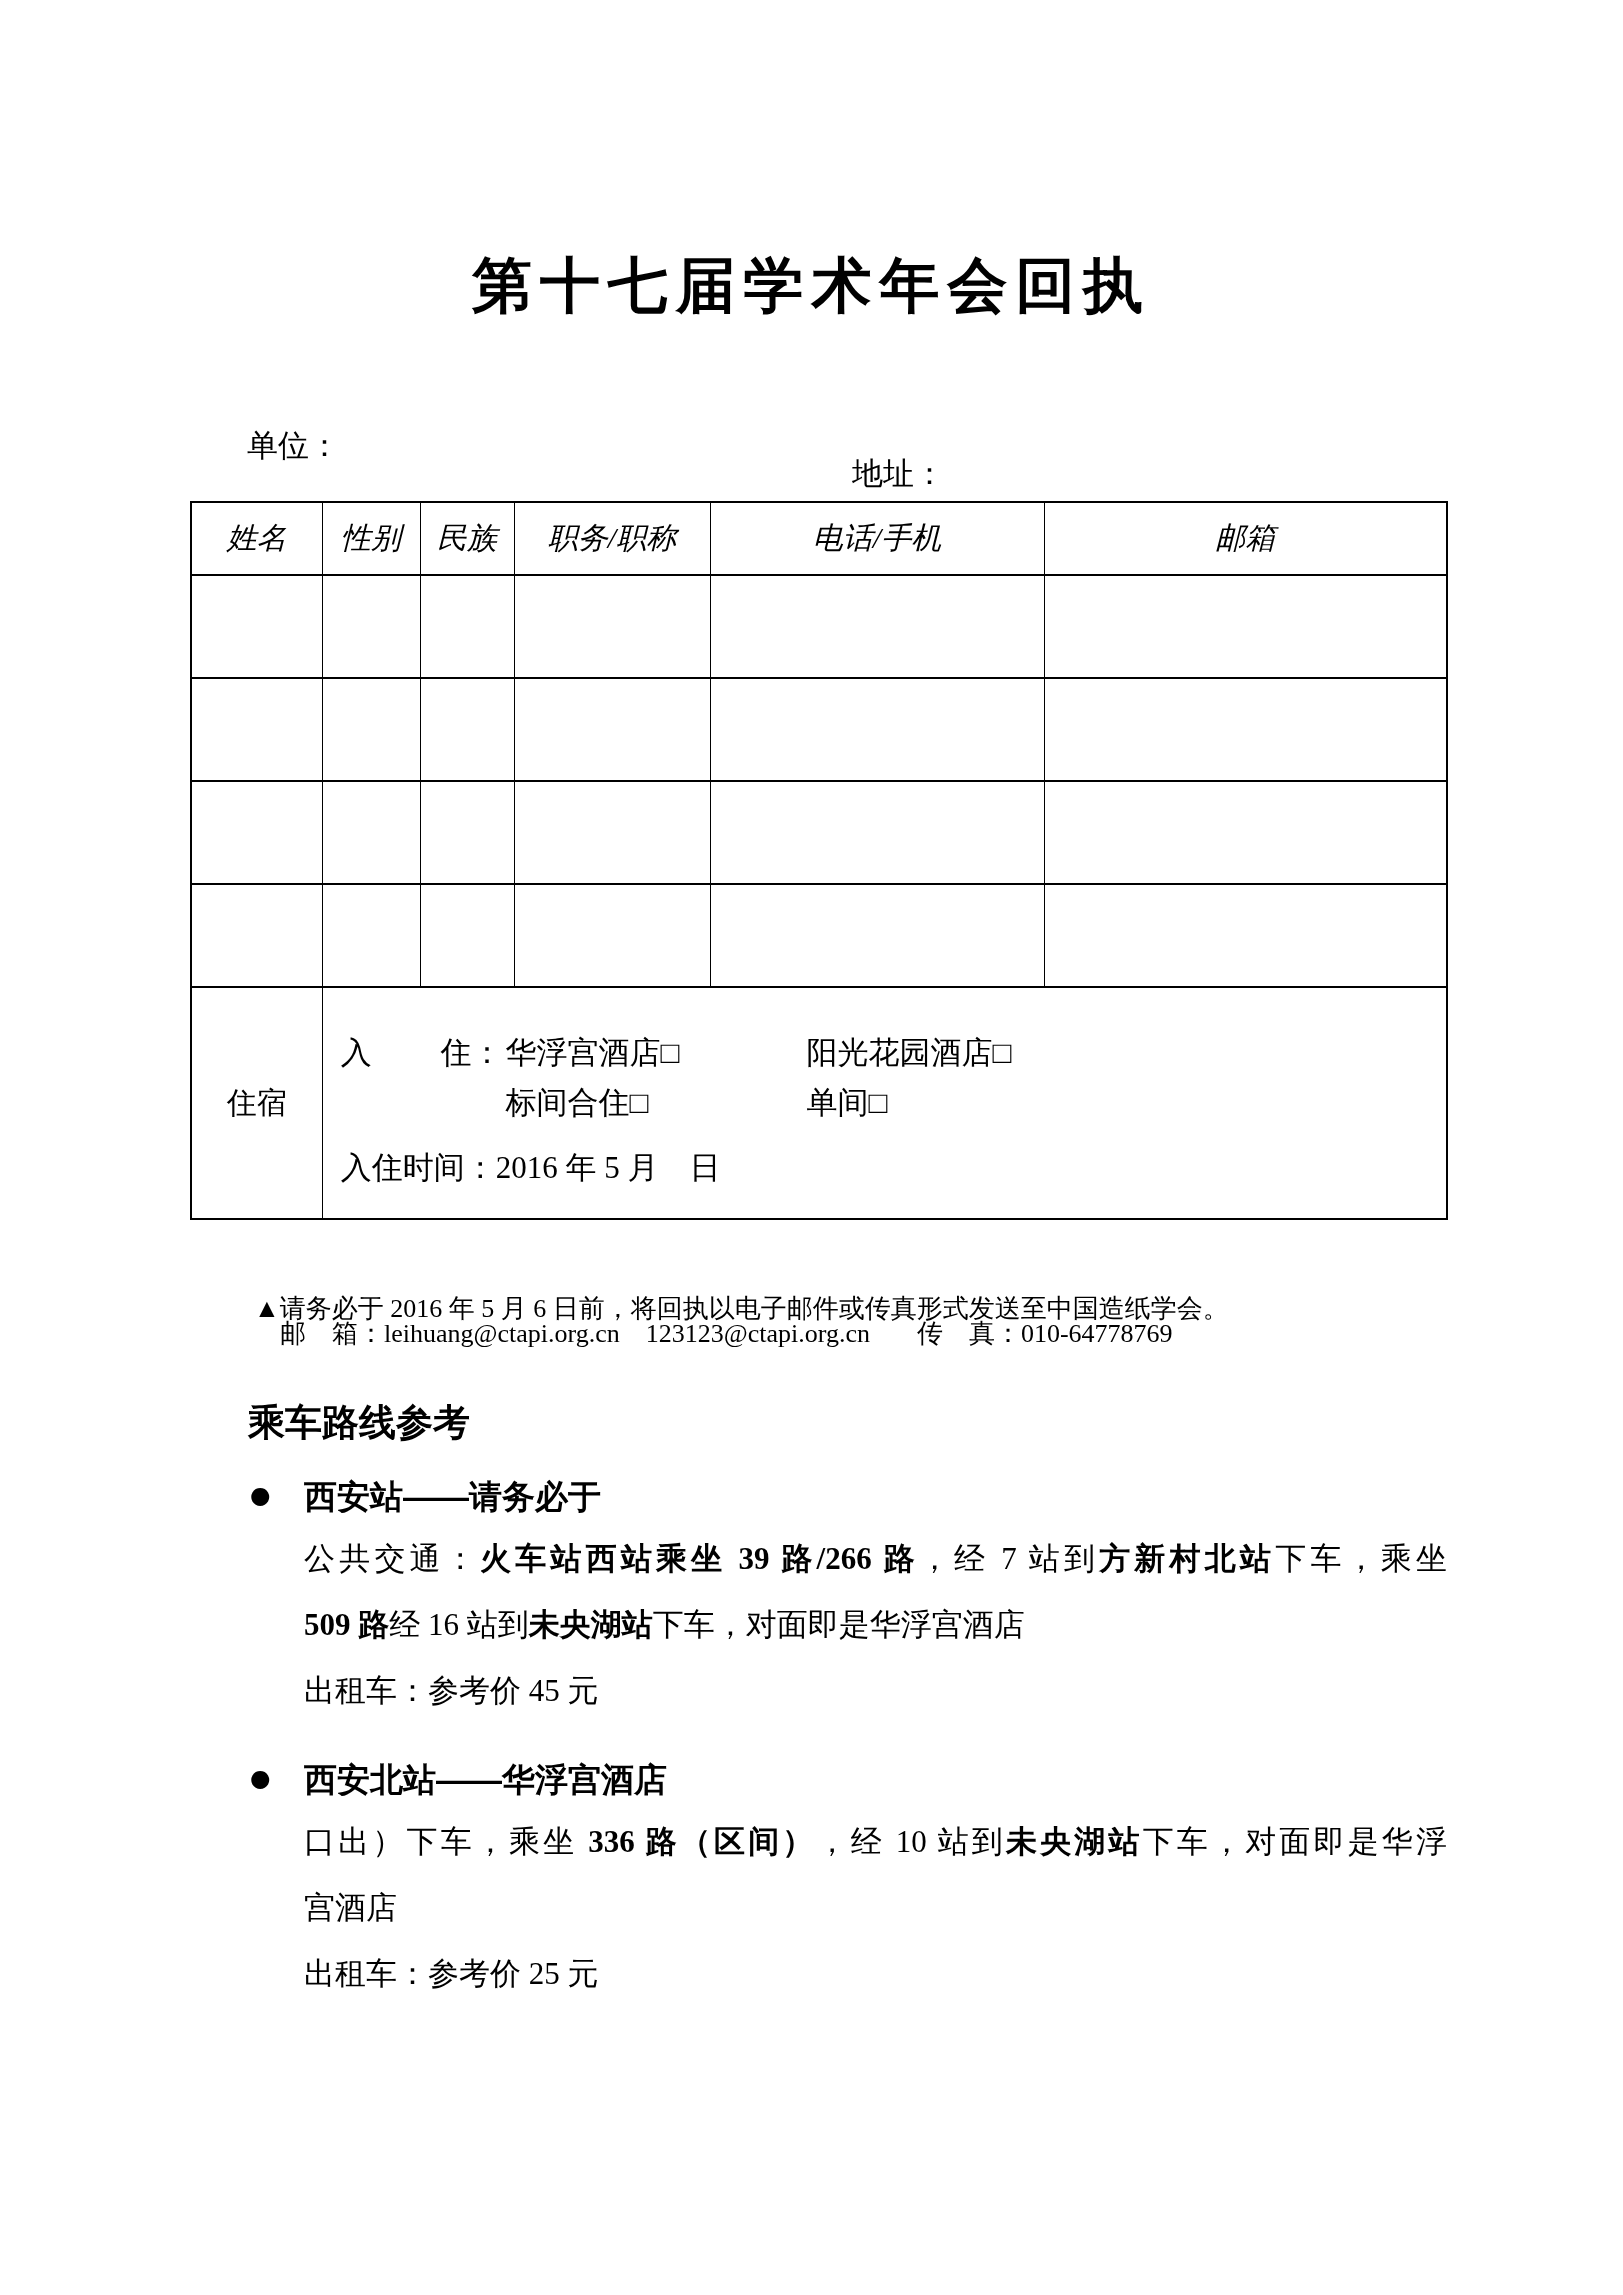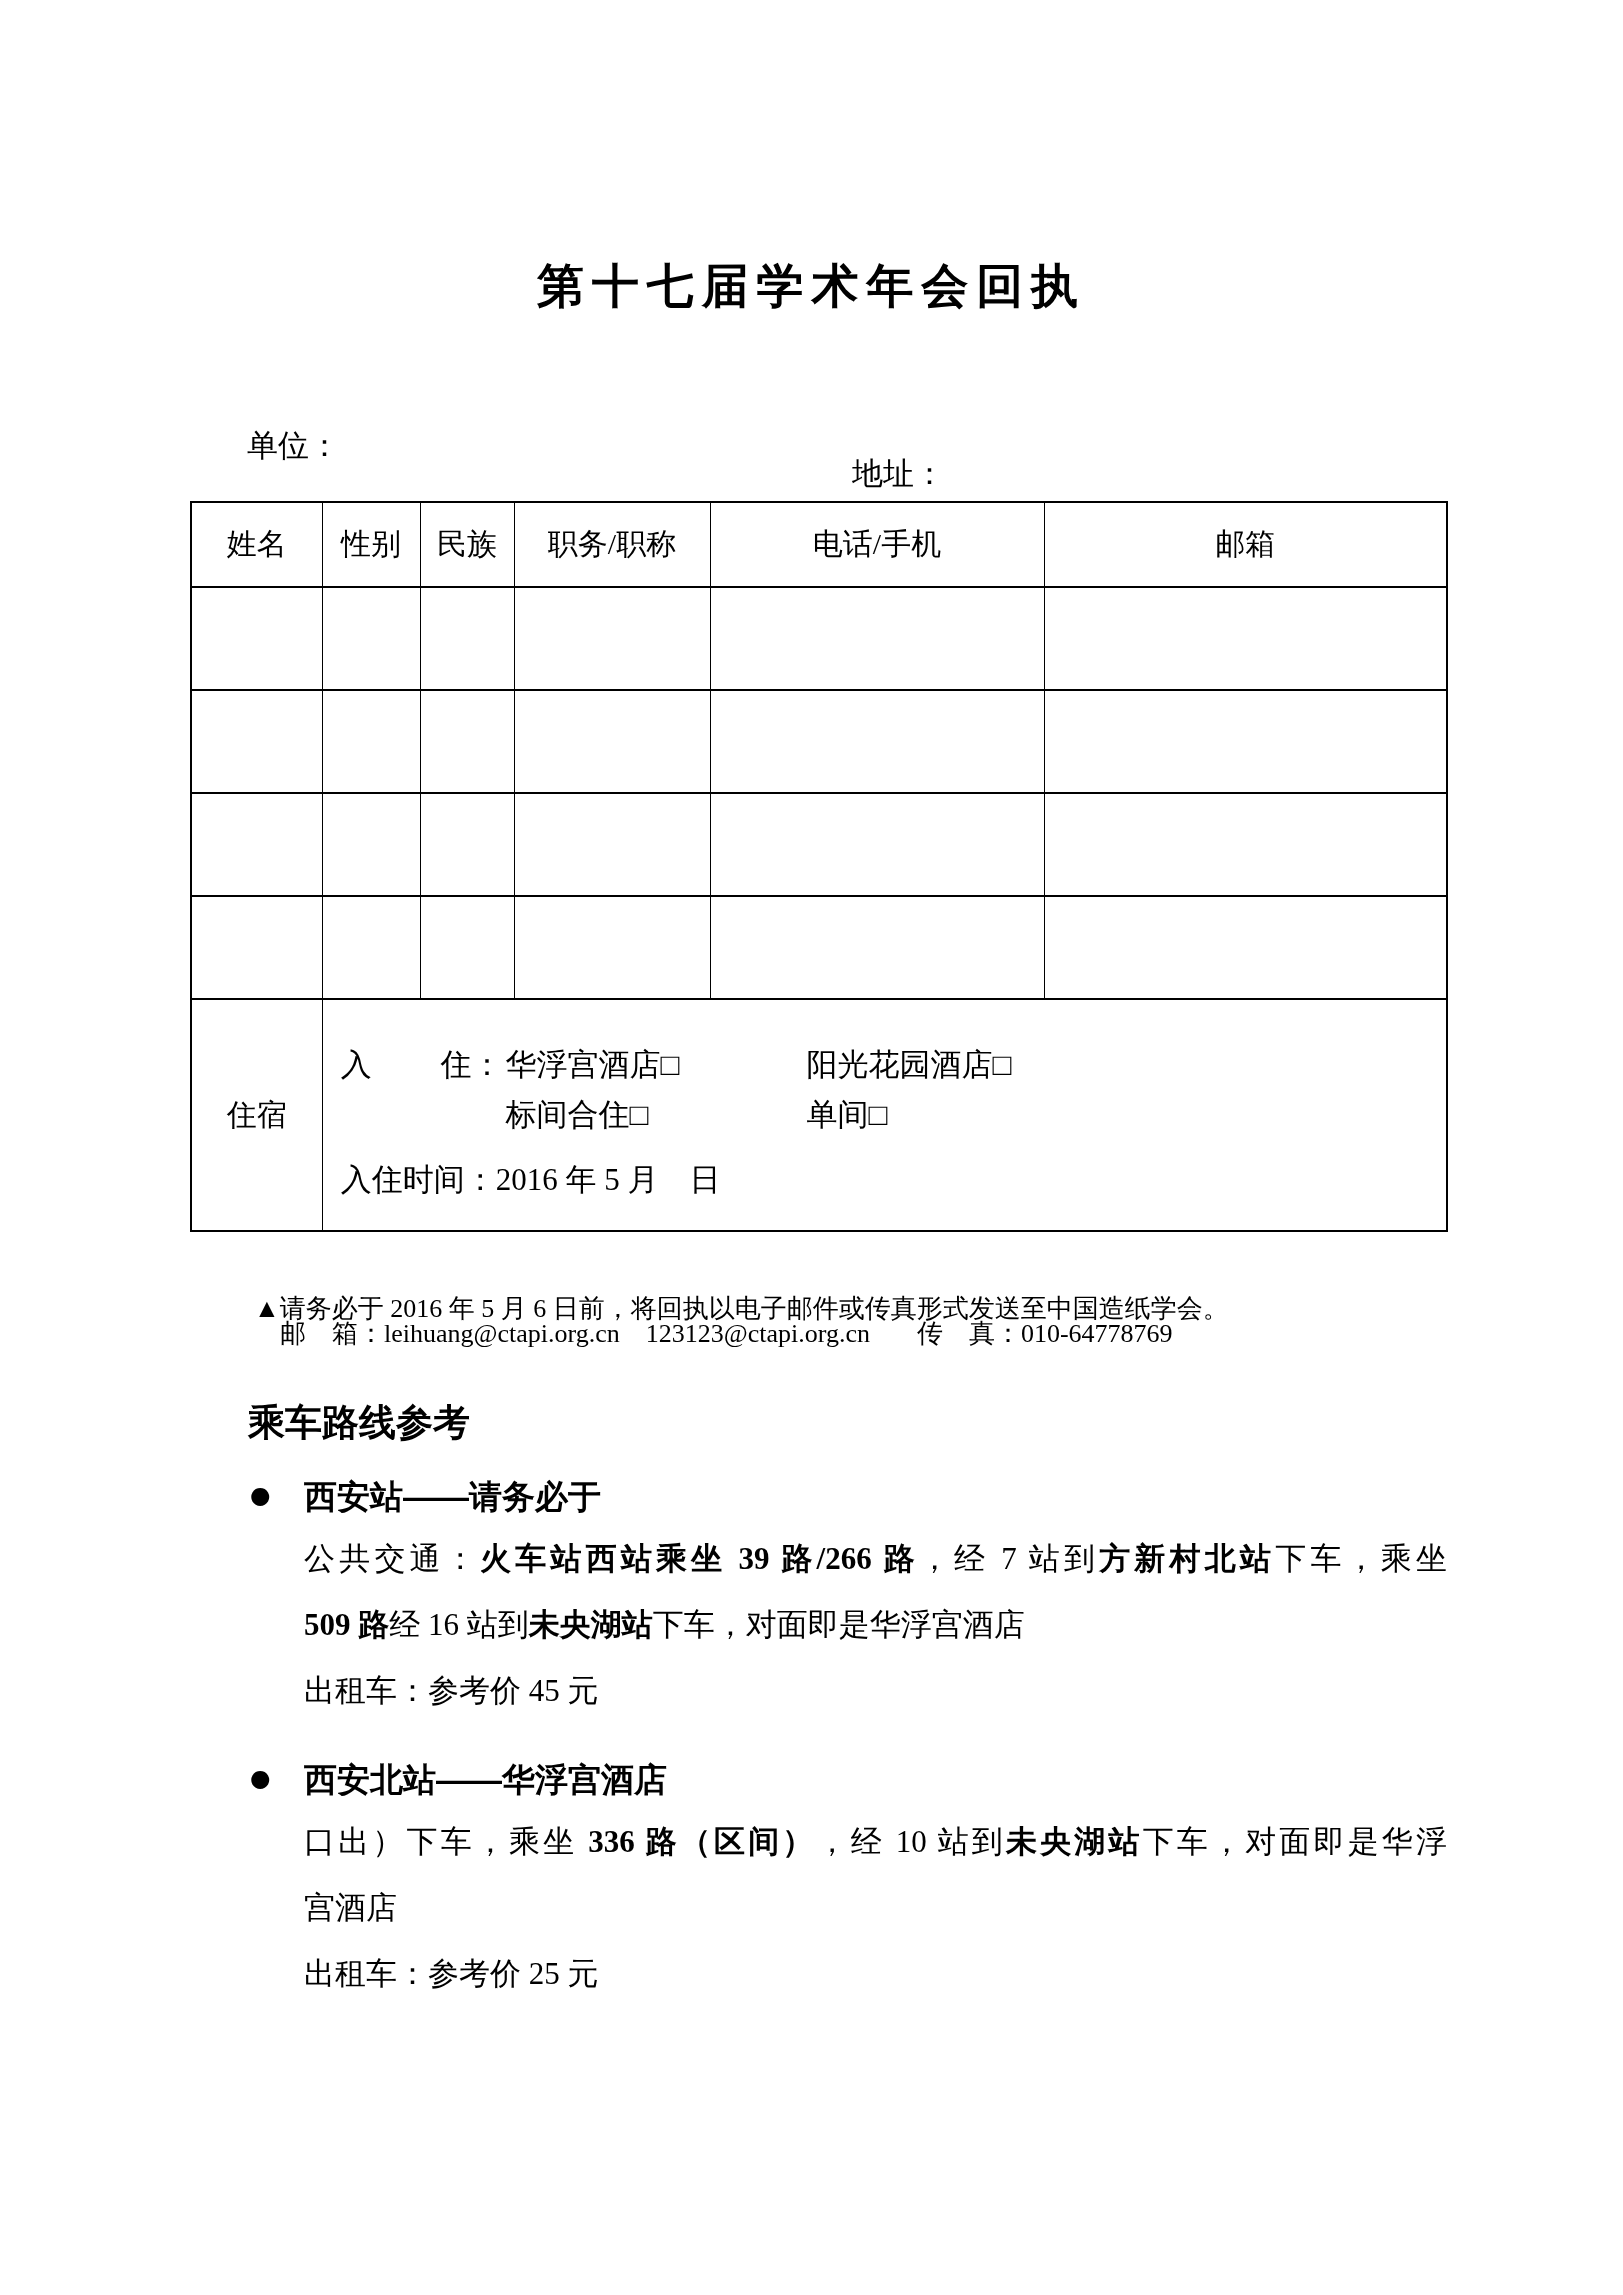--- a/index.html
+++ b/index.html
@@ -9,42 +9,42 @@
     background:#ffffff;
     color:#000;
     font-family:"Liberation Serif","DejaVu Serif",serif;
     overflow:hidden;
   }
   .hei{font-family:"Liberation Sans","DejaVu Sans",sans-serif;font-weight:bold;}
 
   .doc-title{
     position:absolute;top:260px;left:0;width:100%;
     text-align:center;
-    font-size:47px;line-height:52px;letter-spacing:7.9px;
+    font-size:60px;line-height:52px;letter-spacing:7.9px;
   }
 
   .org-line{position:absolute;top:427px;left:0;width:100%;font-size:31px;line-height:37px;}
   .org-label{position:absolute;left:247px;top:0;}
   .addr-label{position:absolute;left:852px;top:0;margin-top:28px;}
 
   table.reply{
     position:absolute;left:190px;top:501px;
     width:1257px;
     border-collapse:collapse;table-layout:fixed;
     font-size:30px;
   }
   table.reply{border:2.6px solid #000;}
   table.reply td,table.reply th{
     border:1.3px solid #000;
     border-top-width:2px;border-bottom-width:2px;
     padding:0;
     font-weight:normal;
     text-align:center;vertical-align:middle;
   }
-  tr.hdr{height:85px;}
+  tr.hdr{height:73px;font-style:italic;}
   tr.empty{height:103px;}
   tr.lodging{height:232px;}
   td.lodging-cell{position:relative;text-align:left;vertical-align:top;font-size:31px;}
   .lg{position:absolute;white-space:nowrap;line-height:31px;}
   .lg-ru{left:18.3px;top:49px;}
   .lg-zhu{left:118px;top:49px;}
   .lg-hotel1{left:183px;top:49px;}
   .lg-hotel2{left:484px;top:49px;}
   .lg-room1{left:183px;top:99px;}
   .lg-room2{left:484px;top:99px;}

